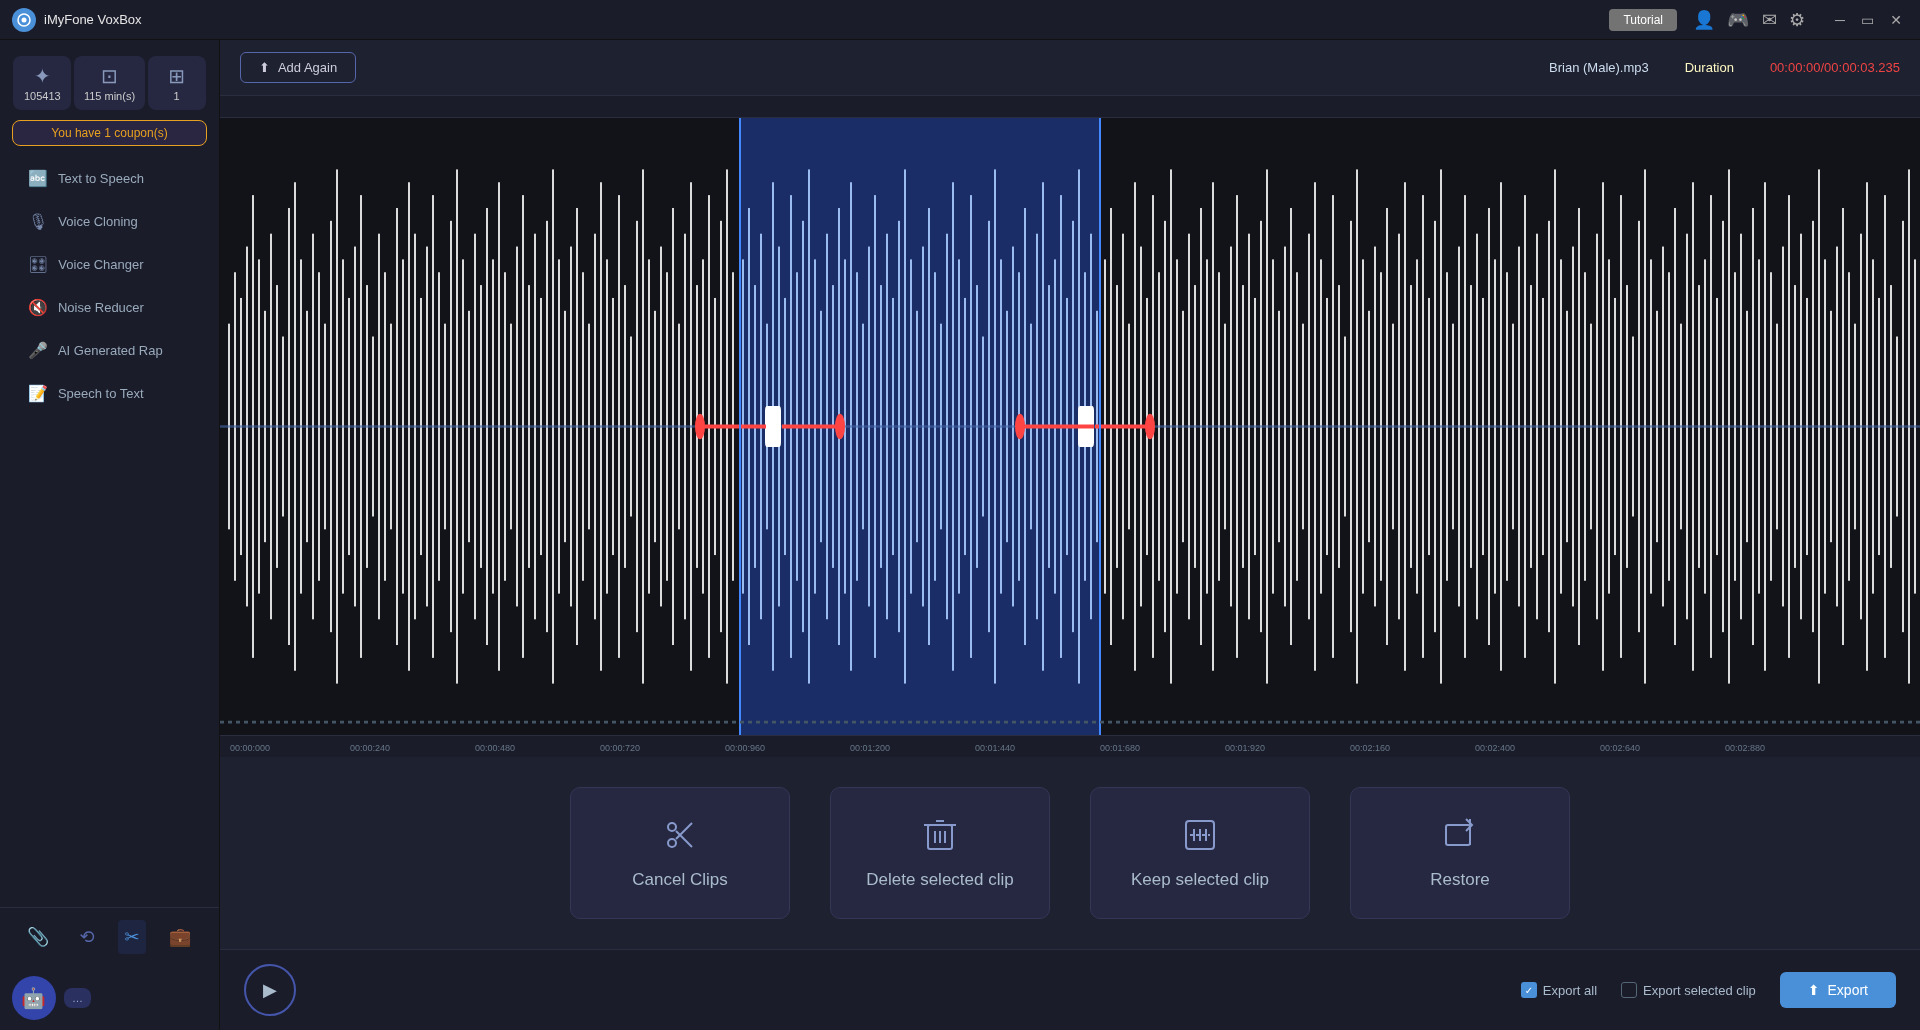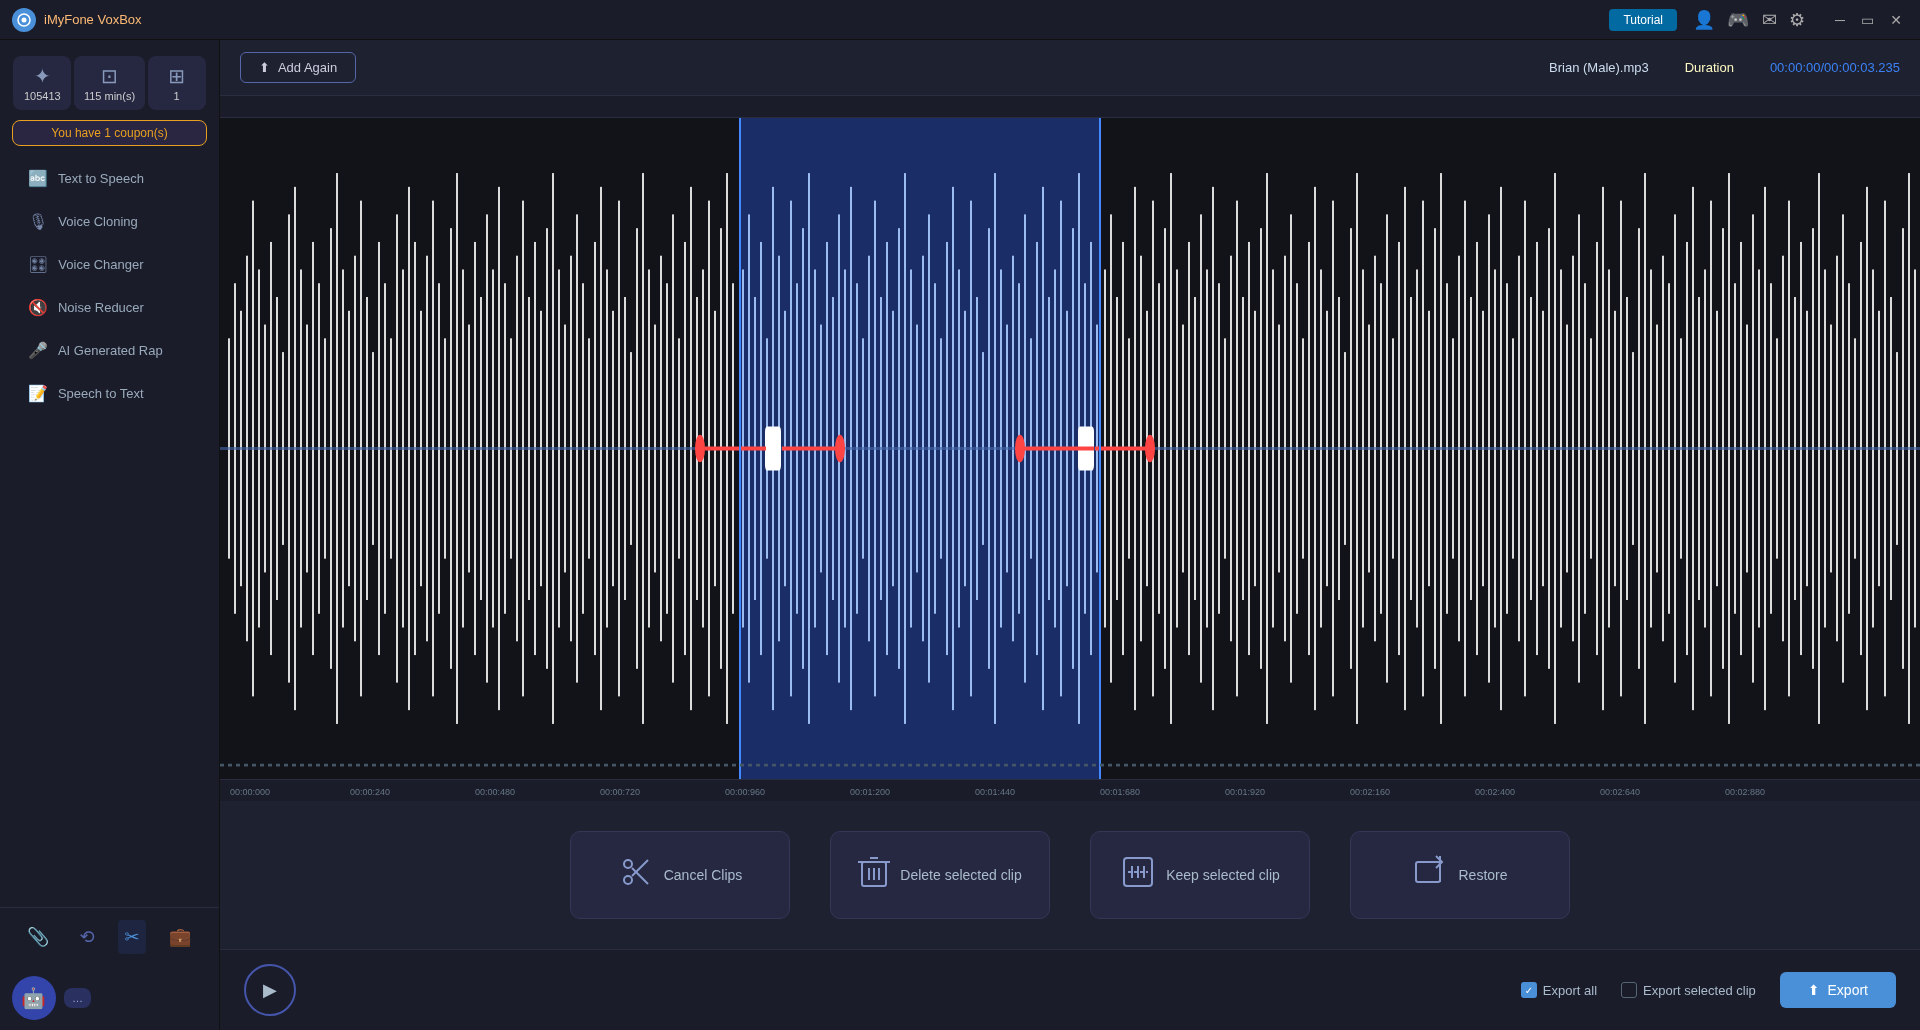--- a/index.html
+++ b/index.html
@@ -36,29 +36,29 @@
       background: #4a90d9;
       border-radius: 50%;
       display: flex;
       align-items: center;
       justify-content: center;
       font-size: 12px;
       color: white;
     }
     .app-title {
       font-size: 13px;
-      color: #fdba74;
+      color: #e5e5e5;
     }
     .titlebar-right {
       display: flex;
       align-items: center;
       gap: 16px;
     }
     .tutorial-btn {
-      background: #0369a1;
+      background: #737373;
       color: white;
       border: none;
       border-radius: 4px;
       padding: 4px 14px;
       font-size: 12px;
       cursor: pointer;
     }
     .titlebar-icons {
       display: flex;
       gap: 12px;
@@ -212,21 +212,21 @@
     }
     .file-info {
       display: flex;
       align-items: center;
       gap: 36px;
       font-size: 13px;
       color: #aabbcc;
     }
     .file-name { color: #ccddee; font-weight: 500; }
     .duration-label { color: #fef9c3; }
-    .duration-value { color: #3b82f6; }
+    .duration-value { color: #ef4444; }
 
     
     .waveform-container {
       flex: 1;
       position: relative;
       background: #181a28;
       overflow: hidden;
     }
     .timeline-ruler {
       height: 22px;
@@ -258,28 +258,28 @@
       gap: 40px;
       justify-content: center;
       background: #1e2130;
       flex-shrink: 0;
     }
     .action-card {
       background: #252840;
       border: 1px solid #333655;
       border-radius: 10px;
       width: 220px;
-      height: 88px;
-      display: flex;
-      flex-direction: row;
+      height: 132px;
+      display: flex;
+      flex-direction: column;
       align-items: center;
       justify-content: center;
       gap: 10px;
       cursor: pointer;
-      font-size: 14px;
+      font-size: 17px;
       color: #aabbcc;
       transition: background 0.15s;
     }
     .action-card-icon { font-size: 28px; color: #8899cc; }
 
     
     .export-bar {
       display: flex;
       align-items: center;
       justify-content: space-between;

